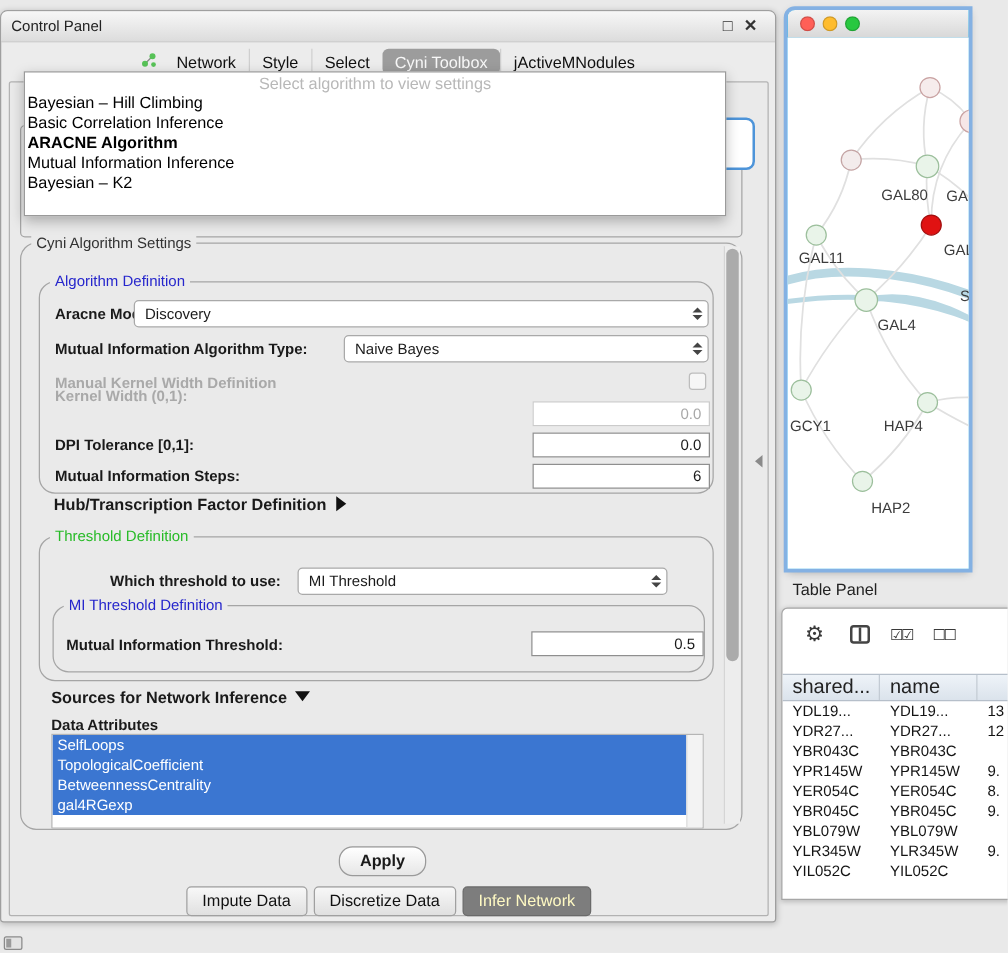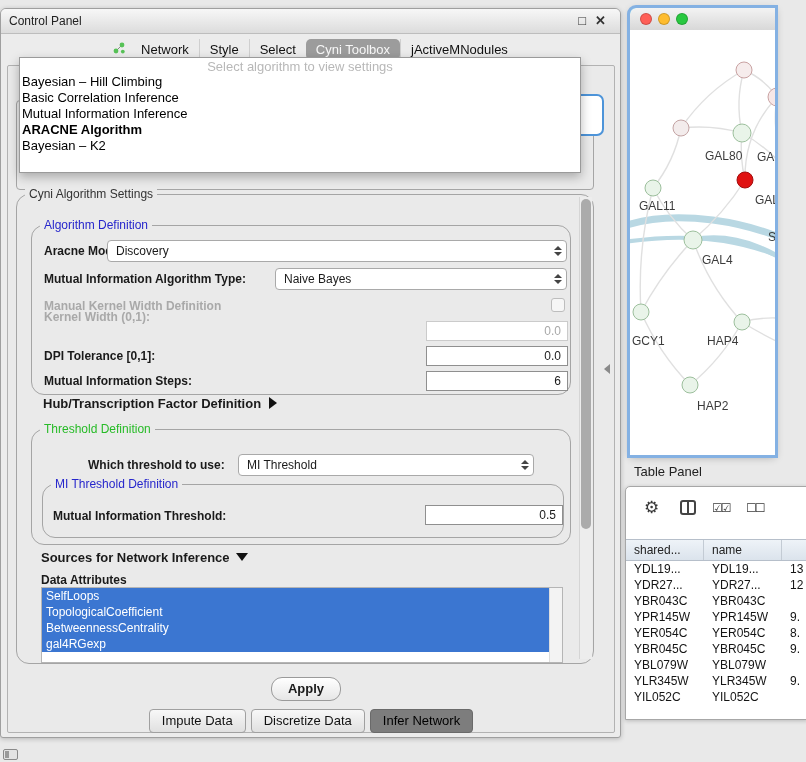--- a/index.html
+++ b/index.html
@@ -77,21 +77,21 @@
   .attr-item{height:16px;line-height:16px;font-size:12px;color:#fff;background:#3b76d1;
              padding-left:4px;width:calc(100% - 12px);box-sizing:border-box;white-space:nowrap;}
   .attr-sb{position:absolute;right:0;top:0;bottom:0;width:12px;background:#f3f3f3;border-left:1px solid #ddd;}
 
   
   .apply-btn{position:absolute;width:68px;height:22px;border:1px solid #9a9a9a;border-radius:11px;
              background:linear-gradient(#ffffff,#e6e6e6);font-size:13px;text-align:center;line-height:22px;font-weight:bold;}
   .btabs{position:absolute;left:0;right:0;display:flex;justify-content:center;gap:5px;}
   .btab{height:22px;line-height:22px;padding:0 12px;border:1px solid #a0a0a0;border-radius:4px;
         background:linear-gradient(#f8f8f8,#e0e0e0);font-size:13px;color:#111;}
-  .btab.active{background:#7d7d7d;color:#000000;border-color:#6a6a6a;}
+  .btab.active{background:#7d7d7d;color:#fef9c3;border-color:#6a6a6a;}
 
   
   .net-window{position:absolute;left:630px;top:8px;width:145px;height:447px;background:#0ea5e9;
               border-radius:6px 0 0 0;box-shadow:0 0 0 3px #84b1e3,0 2px 8px rgba(0,0,0,.3);}
   .net-titlebar{height:22px;background:linear-gradient(#f3f3f3,#d8d8d8);border-bottom:1px solid #b5b5b5;
                 border-radius:6px 0 0 0;position:relative;}
   .light{position:absolute;top:5px;width:12px;height:12px;border-radius:50%;border:1px solid rgba(0,0,0,.18);box-sizing:border-box;}
   .net-content{position:absolute;left:0;top:22px;right:0;bottom:0;background:#fff;overflow:hidden;}
   .node-label{font-family:"Liberation Sans",sans-serif;font-size:12px;fill:#3c3c3c;}
   .net-vline{position:absolute;width:1px;background:#cfcfcf;}
@@ -99,21 +99,21 @@
 
   
   .tp-label{position:absolute;left:634px;top:464px;font-size:13px;color:#222;}
   .table-window{position:absolute;left:625px;top:486px;width:181px;height:232px;background:#fff;
                 border:1px solid #a7a7a7;border-radius:5px 0 0 0;box-shadow:0 1px 4px rgba(0,0,0,.2);overflow:hidden;}
   .tool-icon{position:absolute;color:#3a3a3a;}
   .cols-icon{position:absolute;width:16px;height:15px;border:2px solid #444;border-radius:3px;box-sizing:border-box;}
   .cols-icon:after{content:"";position:absolute;left:5px;top:0;bottom:0;width:2px;background:#444;}
   .thead{position:absolute;left:0;right:0;top:52px;height:22px;display:flex;
          background:linear-gradient(#eef3f8,#dbe3ec);border-top:1px solid #b6bfca;border-bottom:1px solid #b6bfca;box-sizing:border-box;}
-  .th{font-size:12px;color:#222;line-height:20px;padding-left:8px;border-right:1px solid #c3cbd4;box-sizing:border-box;white-space:nowrap;overflow:hidden;}
+  .th{font-size:16px;color:#222;line-height:20px;padding-left:8px;border-right:1px solid #c3cbd4;box-sizing:border-box;white-space:nowrap;overflow:hidden;}
   .tbody{position:absolute;left:0;right:0;top:74px;bottom:0;overflow:hidden;}
   .trow{display:flex;height:16px;}
   .tcell{font-size:12px;color:#141414;line-height:16px;padding-left:8px;box-sizing:border-box;white-space:nowrap;overflow:hidden;}
   .tc0{width:78px;}.tc1{width:78px;}.tc2{flex:1;}
   .th0{width:78px;}.th1{width:78px;}.th2{flex:1;border-right:none;}
 
   .corner-icon{position:absolute;left:3px;top:749px;width:15px;height:11px;border:1px solid #8a8a8a;
                border-radius:2px;background:#e3e3e3;box-sizing:border-box;}
   .corner-icon div{position:absolute;left:1px;top:1px;width:4px;height:7px;background:#9a9a9a;}
   .split-arrow{position:absolute;left:604px;top:364px;width:0;height:0;border-top:5px solid transparent;
@@ -254,22 +254,22 @@
       <div class="btab">Discretize Data</div>
       <div class="btab active">Infer Network</div>
     </div>
   </div>
 
   <div class="popup" style="left:18px;top:48px;width:560px;height:114px;">
     <div class="placeholder">Select algorithm to view settings</div>
     <div>
         <div class="algo-option">Bayesian – Hill Climbing</div>
         <div class="algo-option">Basic Correlation Inference</div>
+        <div class="algo-option selected">ARACNE Algorithm</div>
         <div class="algo-option">Mutual Information Inference</div>
-        <div class="algo-option selected">ARACNE Algorithm</div>
         <div class="algo-option">Bayesian – K2</div>
       </div>
   </div>
 </div>
 
 <div class="split-arrow"></div>
 
 <div class="net-window">
   <div class="net-titlebar">
     <span class="light" style="left:10px;background:#ff5f57;"></span>

